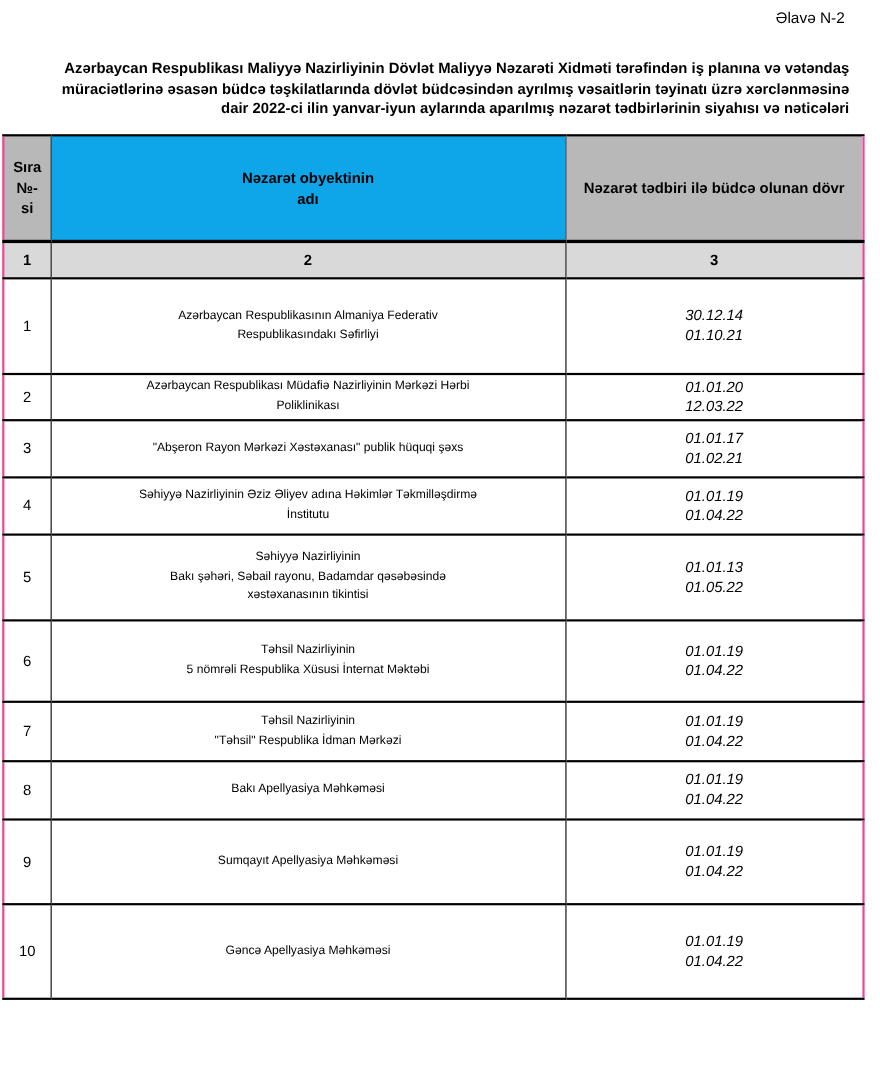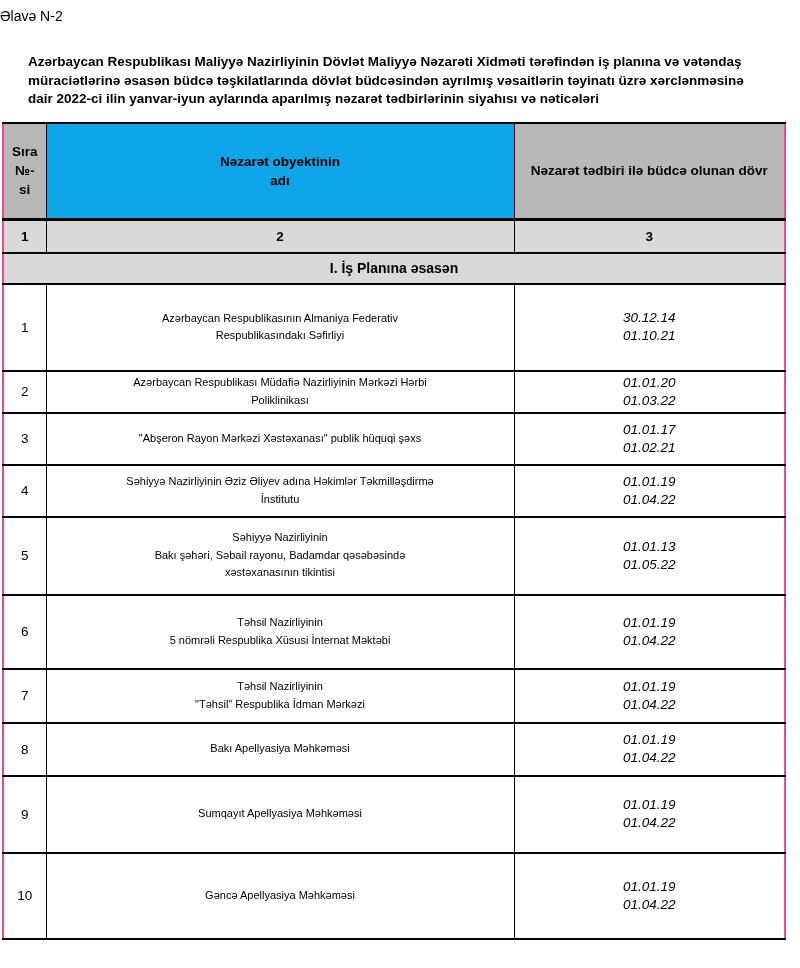--- a/index.html
+++ b/index.html
@@ -4,29 +4,29 @@
 <style>
   * { box-sizing: border-box; }
   html, body {
     margin: 0; padding: 0;
     width: 800px; height: 968px;
     background: #ffffff;
     color: #000000;
     font-family: "Liberation Sans", sans-serif;
   }
   .annex {
-    text-align: left;
+    text-align: right;
     padding: 8px 32px 0 0;
     font-size: 14px;
     font-weight: 400;
   }
   .doc-title {
     margin: 29px auto 0 auto;
     max-width: 744px;
-    text-align: left;
+    text-align: right;
     font-weight: bold;
     font-size: 13.5px;
     line-height: 18.5px;
   }
   table.main {
     border-collapse: collapse;
     table-layout: fixed;
     width: 782px;
     margin: 13px 0 0 2px;
     border: 2px solid #ec4899;
@@ -89,40 +89,37 @@
 si</th>
       <th style="background:#0ea5e9">Nəzarət obyektinin
 adı</th>
       <th style="background:#b8b8b8">Nəzarət tədbiri ilə büdcə olunan dövr</th>
     </tr>
     <tr class="nums" style="height:33px">
       <td style="background:#d9d9d9">1</td>
       <td style="background:#d9d9d9">2</td>
       <td style="background:#d9d9d9">3</td>
     </tr>
-    <tr class="section" style="height:31px">
-      <td colspan="3" style="background:#d9d9d9">I. İş Planına əsasən</td>
-    </tr>
 
     <tr style="height:87px">
       <td class="no-cell">1</td>
       <td class="name-cell">Azərbaycan Respublikasının Almaniya Federativ
 Respublikasındakı Səfirliyi</td>
       <td class="period-cell">
         <div>30.12.14</div>
         <div>01.10.21</div>
       </td>
     </tr>
     <tr style="height:38px">
       <td class="no-cell">2</td>
       <td class="name-cell">Azərbaycan Respublikası Müdafiə Nazirliyinin Mərkəzi Hərbi
 Poliklinikası</td>
       <td class="period-cell">
         <div>01.01.20</div>
-        <div>01.03.22</div>
+        <div>12.03.22</div>
       </td>
     </tr>
     <tr style="height:52px">
       <td class="no-cell">3</td>
       <td class="name-cell">"Abşeron Rayon Mərkəzi Xəstəxanası" publik hüquqi şəxs</td>
       <td class="period-cell">
         <div>01.01.17</div>
         <div>01.02.21</div>
       </td>
     </tr>

